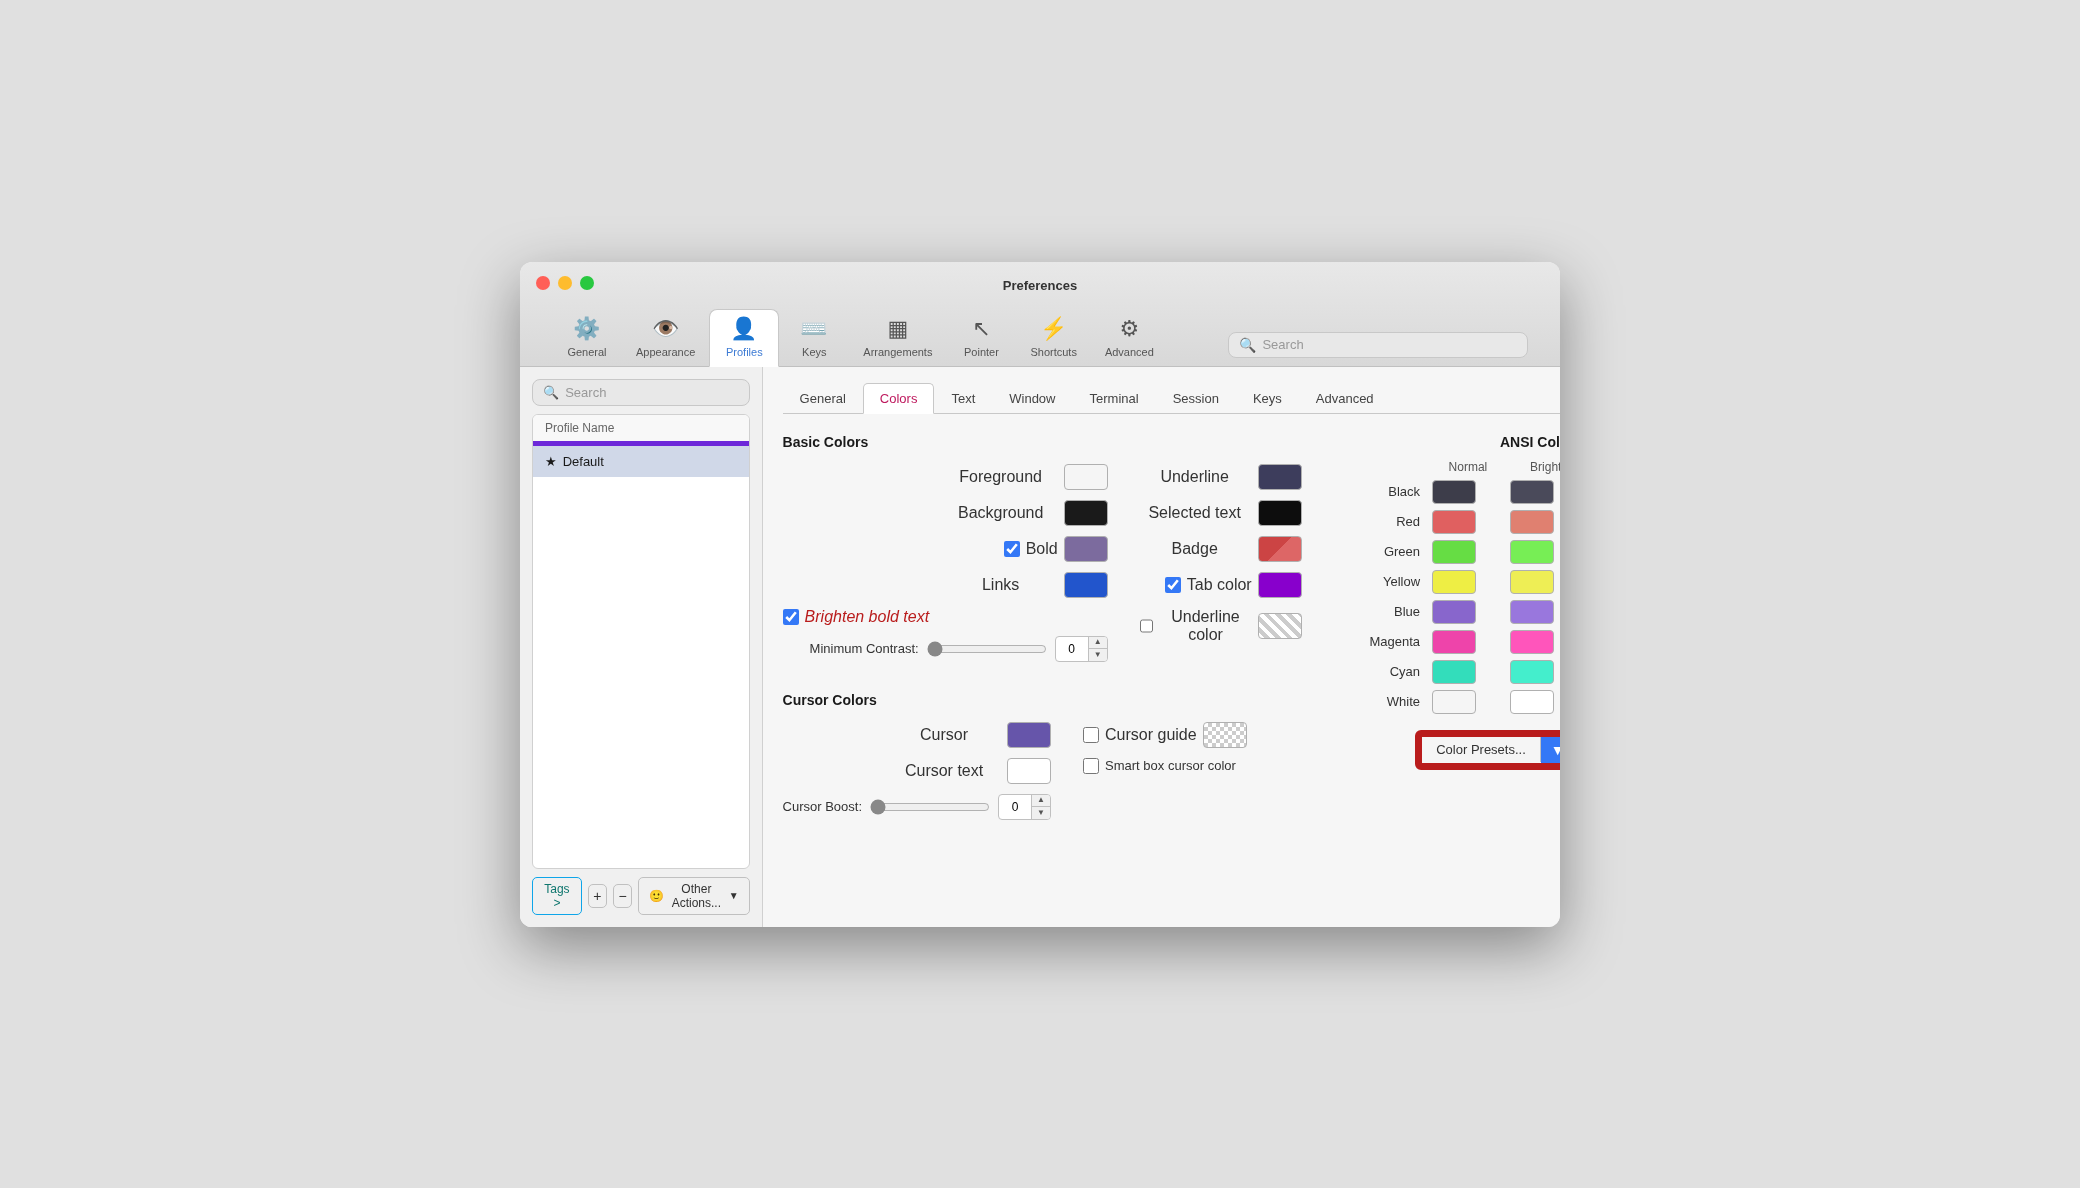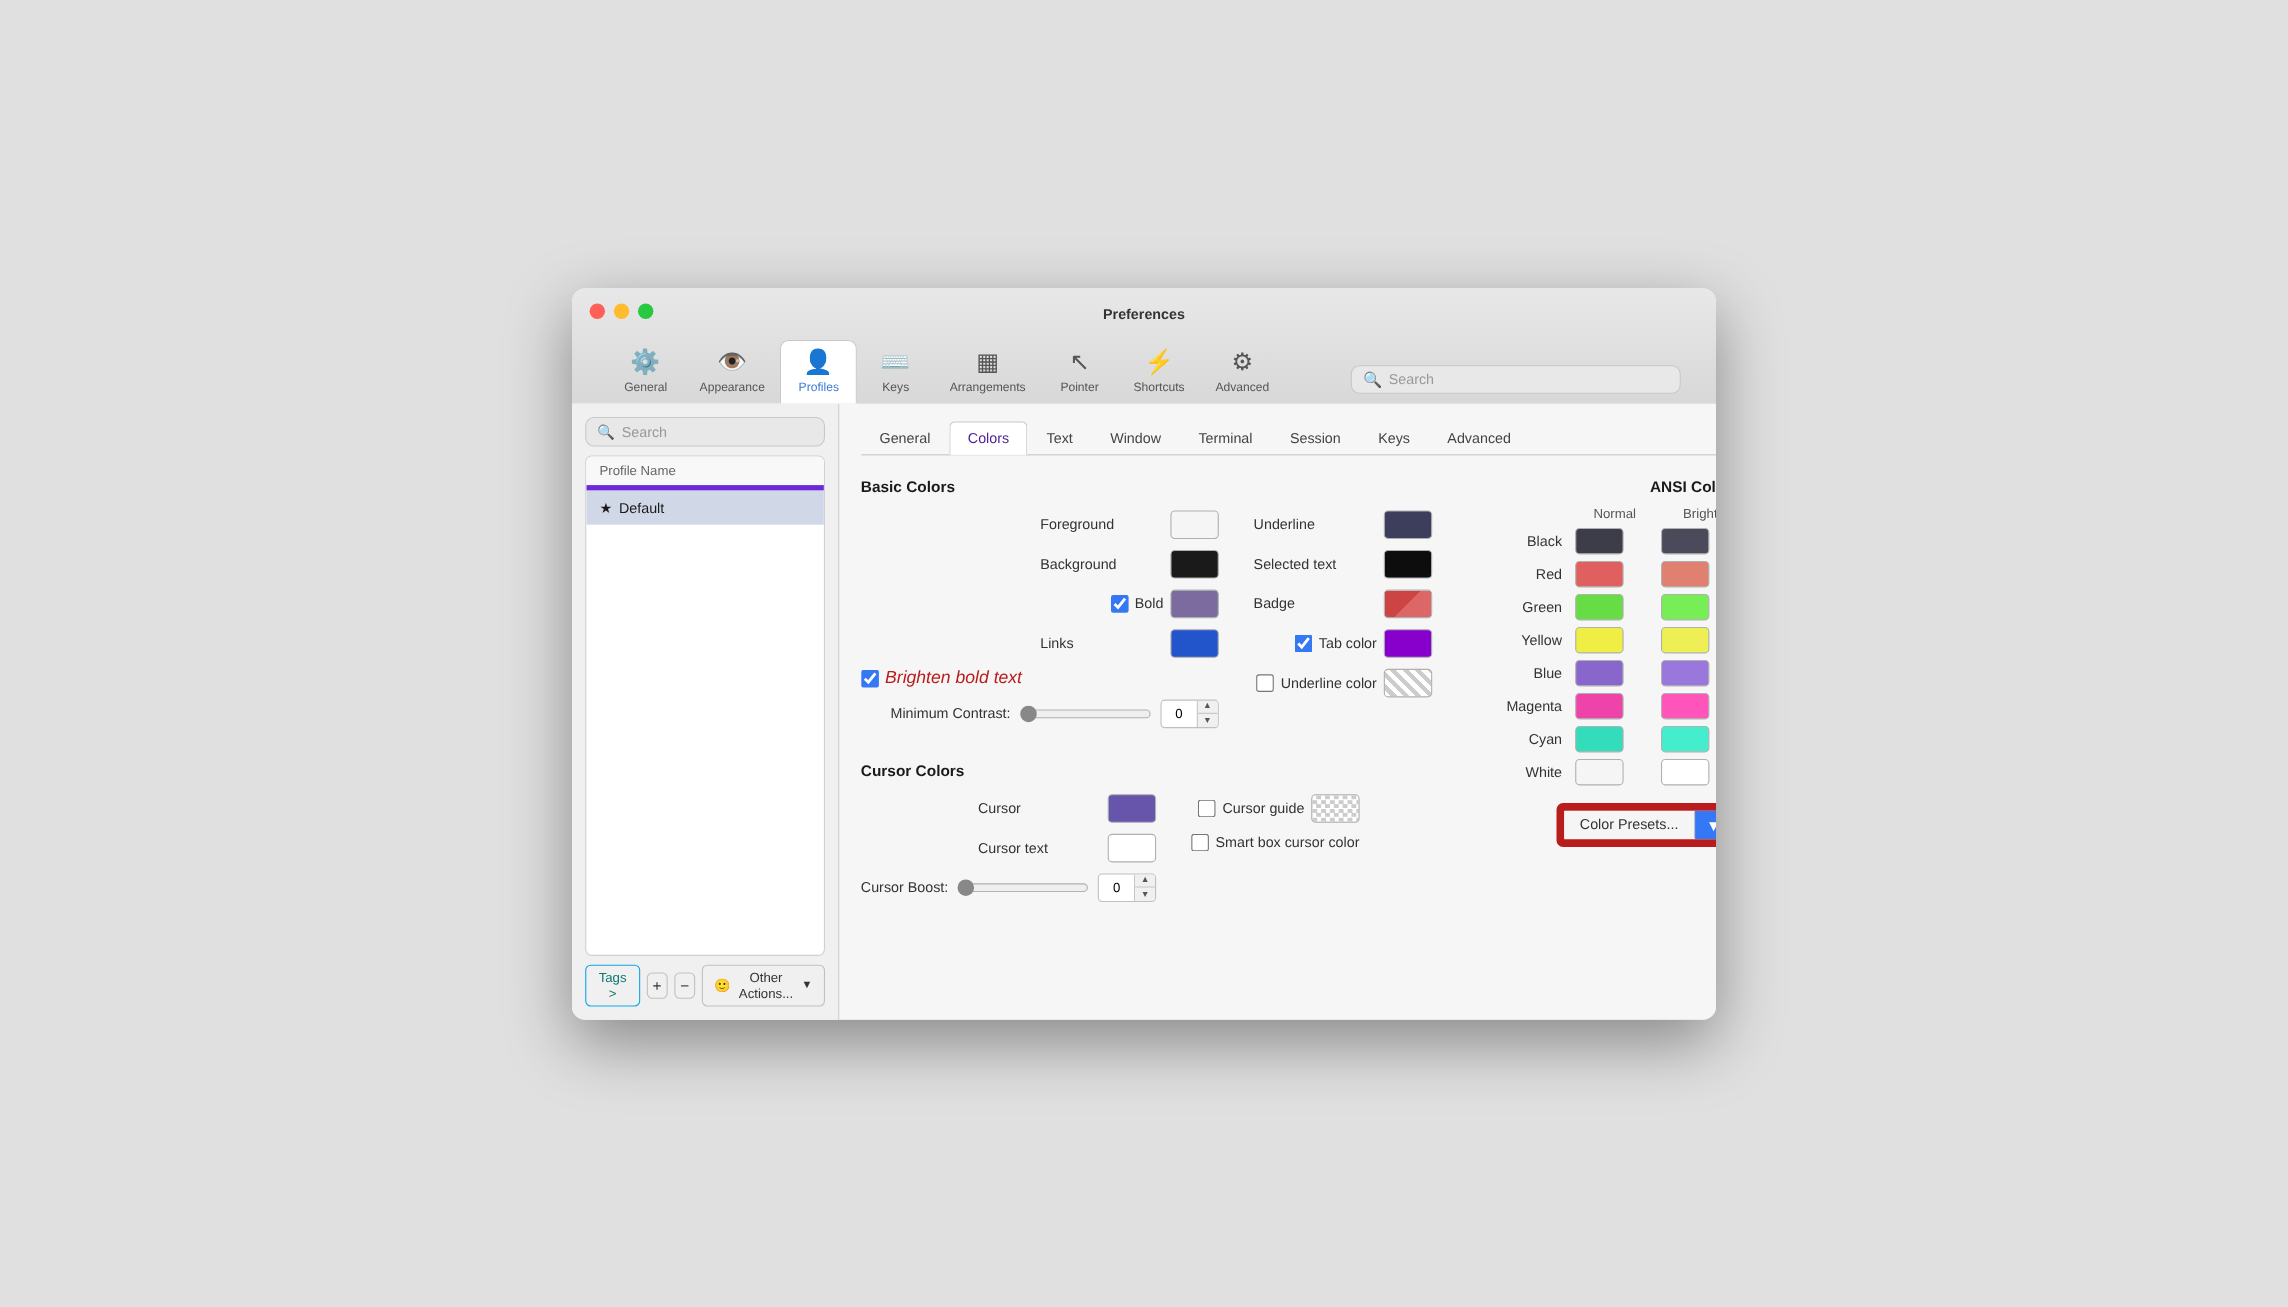--- a/index.html
+++ b/index.html
@@ -217,41 +217,41 @@
       cursor: pointer;
       color: #444;
       border: 1px solid transparent;
       border-radius: 5px 5px 0 0;
       margin-bottom: -1px;
     }
     .tab.active {
       background: #ffffff;
       border: 1px solid #c8c8c8;
       border-bottom: 1px solid #ffffff;
-      color: #4c1d95;
+      color: #be185d;
       font-weight: 500;
     }
     .section-title {
       font-size: 14px;
       font-weight: 700;
       color: #1a1a1a;
       margin-bottom: 14px;
     }
     .color-row {
       display: flex;
       align-items: center;
       margin-bottom: 10px;
       gap: 8px;
       justify-content: flex-end;
     }
     .color-label {
-      font-size: 13px;
+      font-size: 16px;
       color: #333;
       min-width: 110px;
-      text-align: left;
+      text-align: center;
     }
     .color-swatch {
       width: 44px;
       height: 26px;
       border-radius: 4px;
       border: 1px solid #b0b0b0;
       cursor: pointer;
       flex-shrink: 0;
     }
     .checkbox-row {

